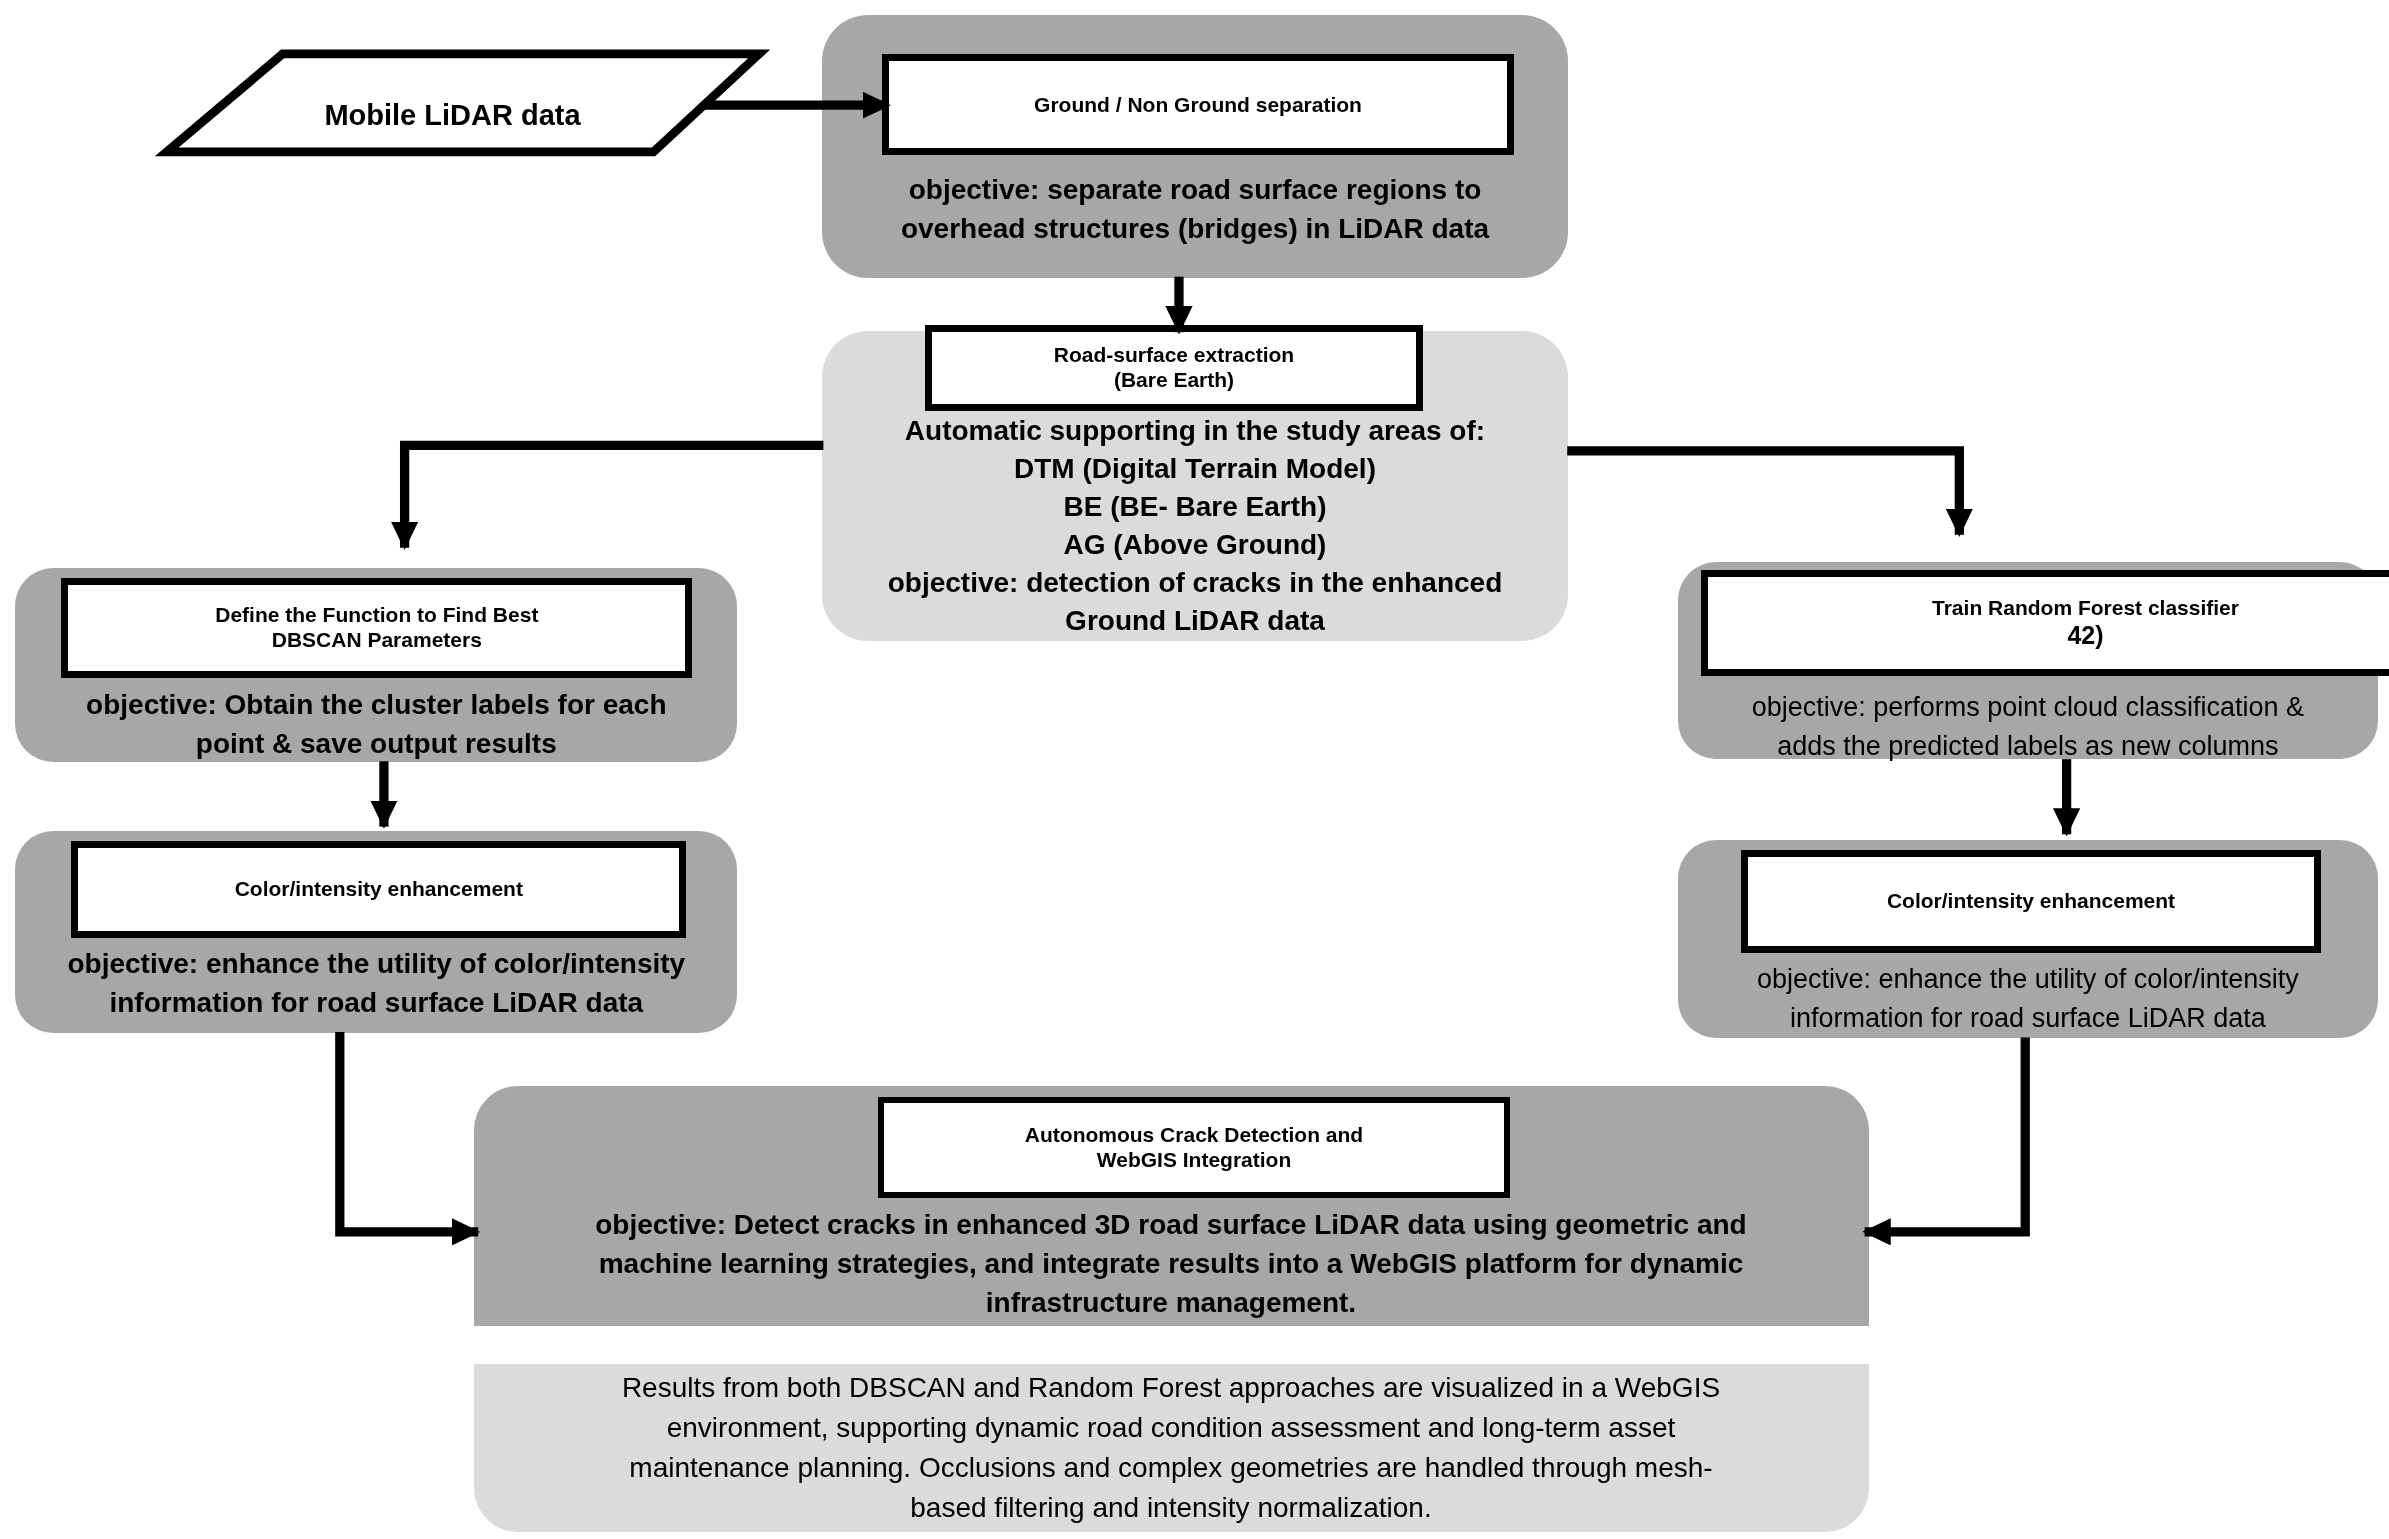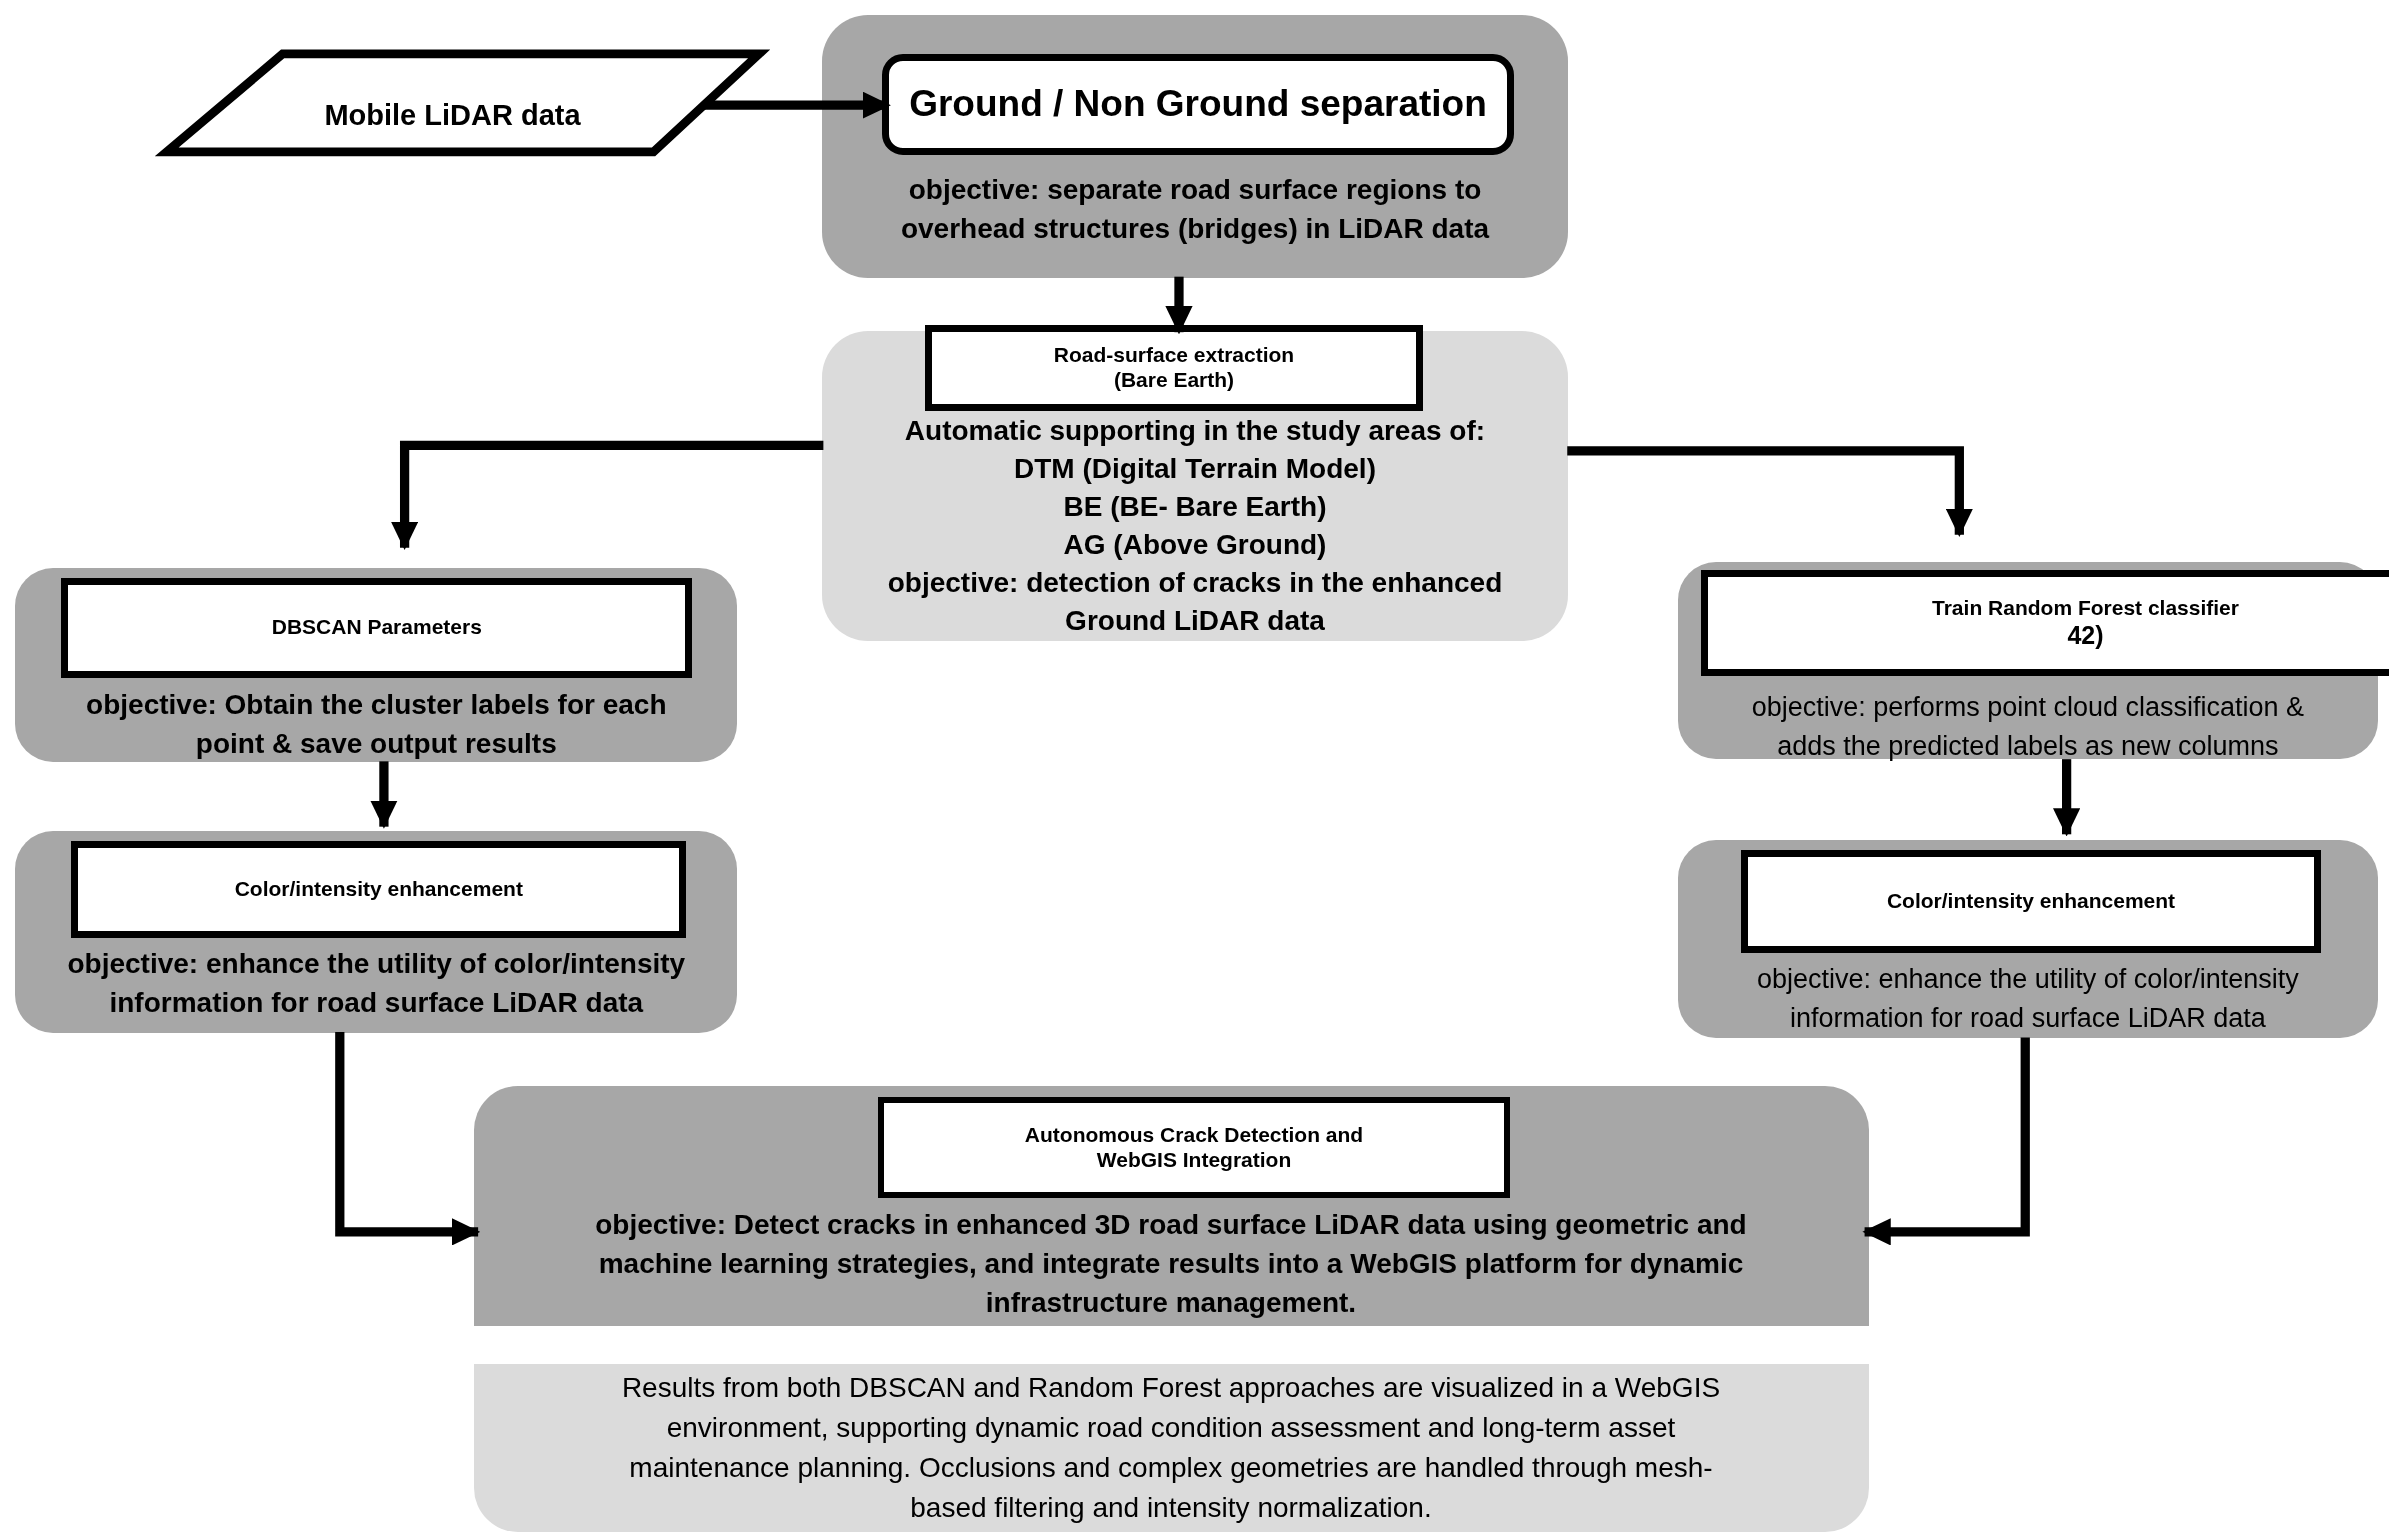--- a/index.html
+++ b/index.html
@@ -14,21 +14,21 @@
   #arrows marker path { fill:var(--line-color,#000); stroke:none; }
   .container { position:absolute; }
   .gray  { background:var(--container-gray,#a7a7a7); }
   .light { background:var(--panel-light-gray,#dbdbdb); }
   .titlebox {
     position:absolute; background:var(--box-fill,#fff);
     border:7.6px solid var(--line-color,#000);
     display:flex; flex-direction:column; align-items:center; justify-content:center;
     text-align:center; font-weight:700; box-sizing:border-box;
   }
-  .t56 { font-size:37px; line-height:1.16;border-radius:21px; }
+  .t56 { font-size:21px; line-height:1.16; }
   .t54 { font-size:21px; line-height:1.18; }
   .sub46 { font-size:25px; line-height:1.12; font-weight:700; }
   .textblock { position:absolute; text-align:center; font-weight:400; }
   .f52 { font-size:28px; line-height:39px;font-weight:bold; }
   .f50 { font-size:27px; line-height:39px; }
   .f52w { font-size:28px; line-height:40px; }
   .label {
     position:absolute; display:flex; align-items:center; justify-content:center;
     text-align:center;
   }
@@ -64,20 +64,21 @@
       <div>DTM (Digital Terrain Model)</div>
       <div>BE (BE- Bare Earth)</div>
       <div>AG (Above Ground)</div>
       <div>objective: detection of cracks in the enhanced</div>
       <div>Ground LiDAR data</div>
     </div>
   </div>
 
   <div class="container gray" style="left:15.3px;top:568px;width:722px;height:194px;border-radius:38px;">
     <div class="titlebox t54" style="left:46px;top:9.8px;width:631px;height:100px;">
+      <div>Define the Function to Find Best</div>
       <div>DBSCAN Parameters</div>
     </div>
     <div class="textblock f52" style="left:11px;top:117px;width:700px;">
       <div>objective: Obtain the cluster labels for each</div>
       <div>point &amp; save output results</div>
     </div>
   </div>
 
   <div class="container gray" style="left:15.3px;top:831px;width:722px;height:202px;border-radius:38px;">
     <div class="titlebox t54" style="left:56px;top:9.8px;width:615px;height:97px;">

